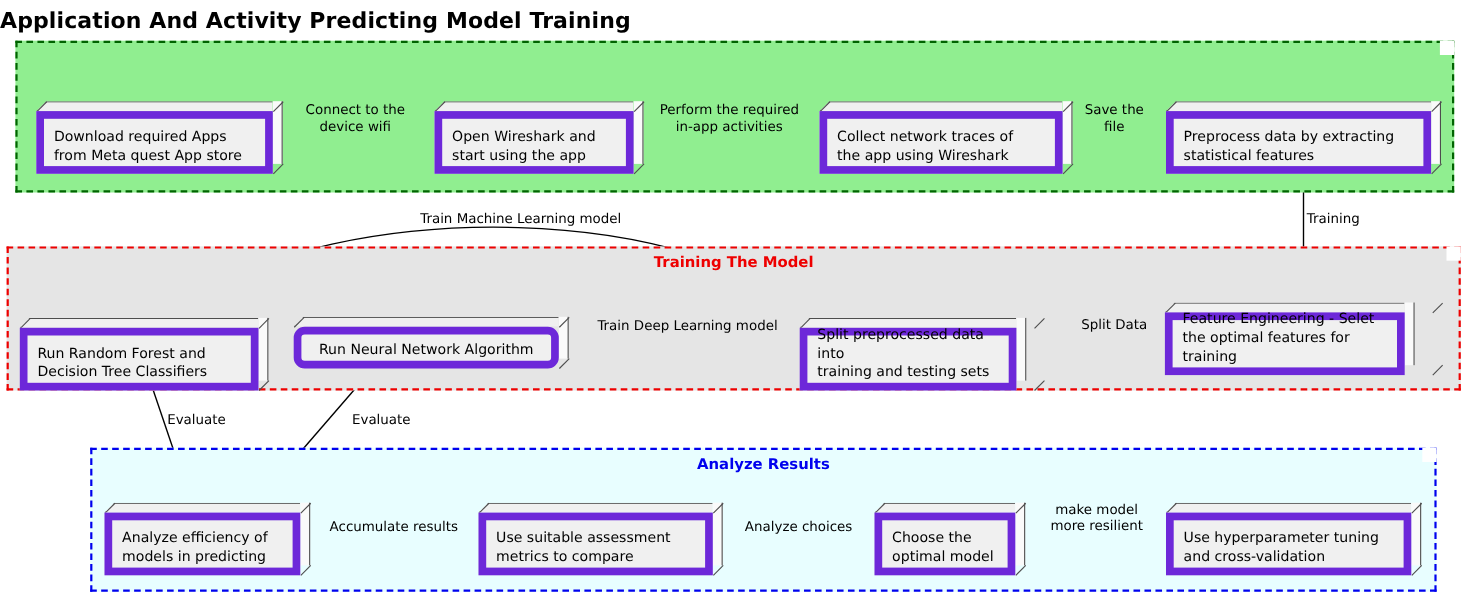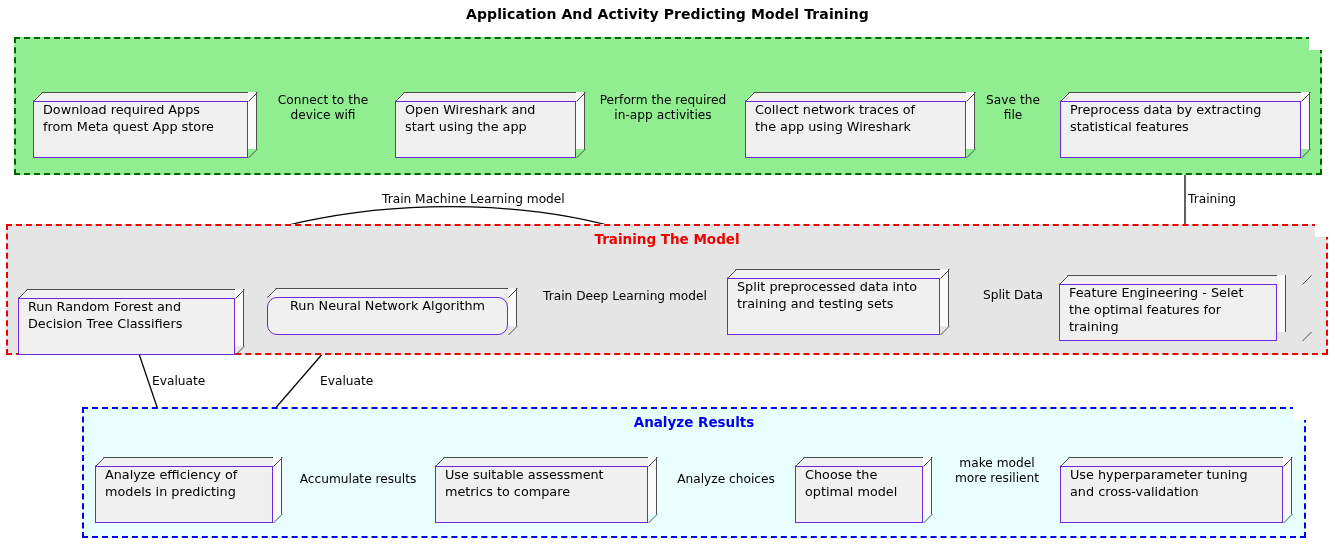--- a/index.html
+++ b/index.html
@@ -12,22 +12,21 @@
     position: relative;
     font-family: "DejaVu Sans", "Liberation Sans", sans-serif;
     overflow: hidden;
   }
   #canvas { position: absolute; inset: 0; width: 1335px; height: 545px; }
 
   
   .diagram-title {
     position: absolute;
     left: 0; right: 0; top: 6px;
-    text-align: center;
-    font-size: 14px;
+    font-size: 20px;
     font-weight: bold;
     color: #000000;
     letter-spacing: .1px;
   }
 
   
   .group {
     position: absolute;
     border-style: dashed;
     border-width: 2px;
@@ -70,23 +69,23 @@
   
   .node {
     position: absolute;
   }
   .node .face {
     position: absolute;
     left: 0; bottom: 0;
     width: calc(100% - 9px);
     height: calc(100% - 9px);
     background: #f0f0f0;
-    border: 1px solid #6d28d9;
+    border: 7px solid #6d28d9;
     display: flex;
-    align-items: flex-start;
+    align-items: flex-end;
     justify-content: flex-start;
     padding: 0 9px;
   }
   .node .label {
     font-size: 12.8px;
     color: #000000;
     line-height: 1.32;
     white-space: pre-line;
     text-align: left;
   }
@@ -256,21 +255,21 @@
   <svg class="edges">
     <path d="M0.5,9.5 L9.5,0.5" stroke="#4d4d4d" fill="none"></path>
     <path d="M241.5,9.5 L250.5,0.5" stroke="#4d4d4d" fill="none"></path>
     <path d="M241.5,47 L250.5,38" stroke="#4d4d4d" fill="none"></path>
   </svg>
   <div class="face">
     <span class="label">Run Neural Network Algorithm</span>
   </div>
 </div>
 
-<div class="node" style="left:727px; top:269px; width:222px; height:66px;">
+<div class="node" style="left:727px; top:289px; width:206px; height:66px;">
   <div class="bev-top"></div>
   <div class="bev-right"></div>
   <svg class="edges">
     <path d="M0.5,9.5 L9.5,0.5" stroke="#4d4d4d" fill="none"></path>
     <path d="M213.5,9.5 L222.5,0.5" stroke="#4d4d4d" fill="none"></path>
     <path d="M213.5,66 L222.5,57" stroke="#4d4d4d" fill="none"></path>
   </svg>
   <div class="face">
     <span class="label">Split preprocessed data into
 training and testing sets</span>

